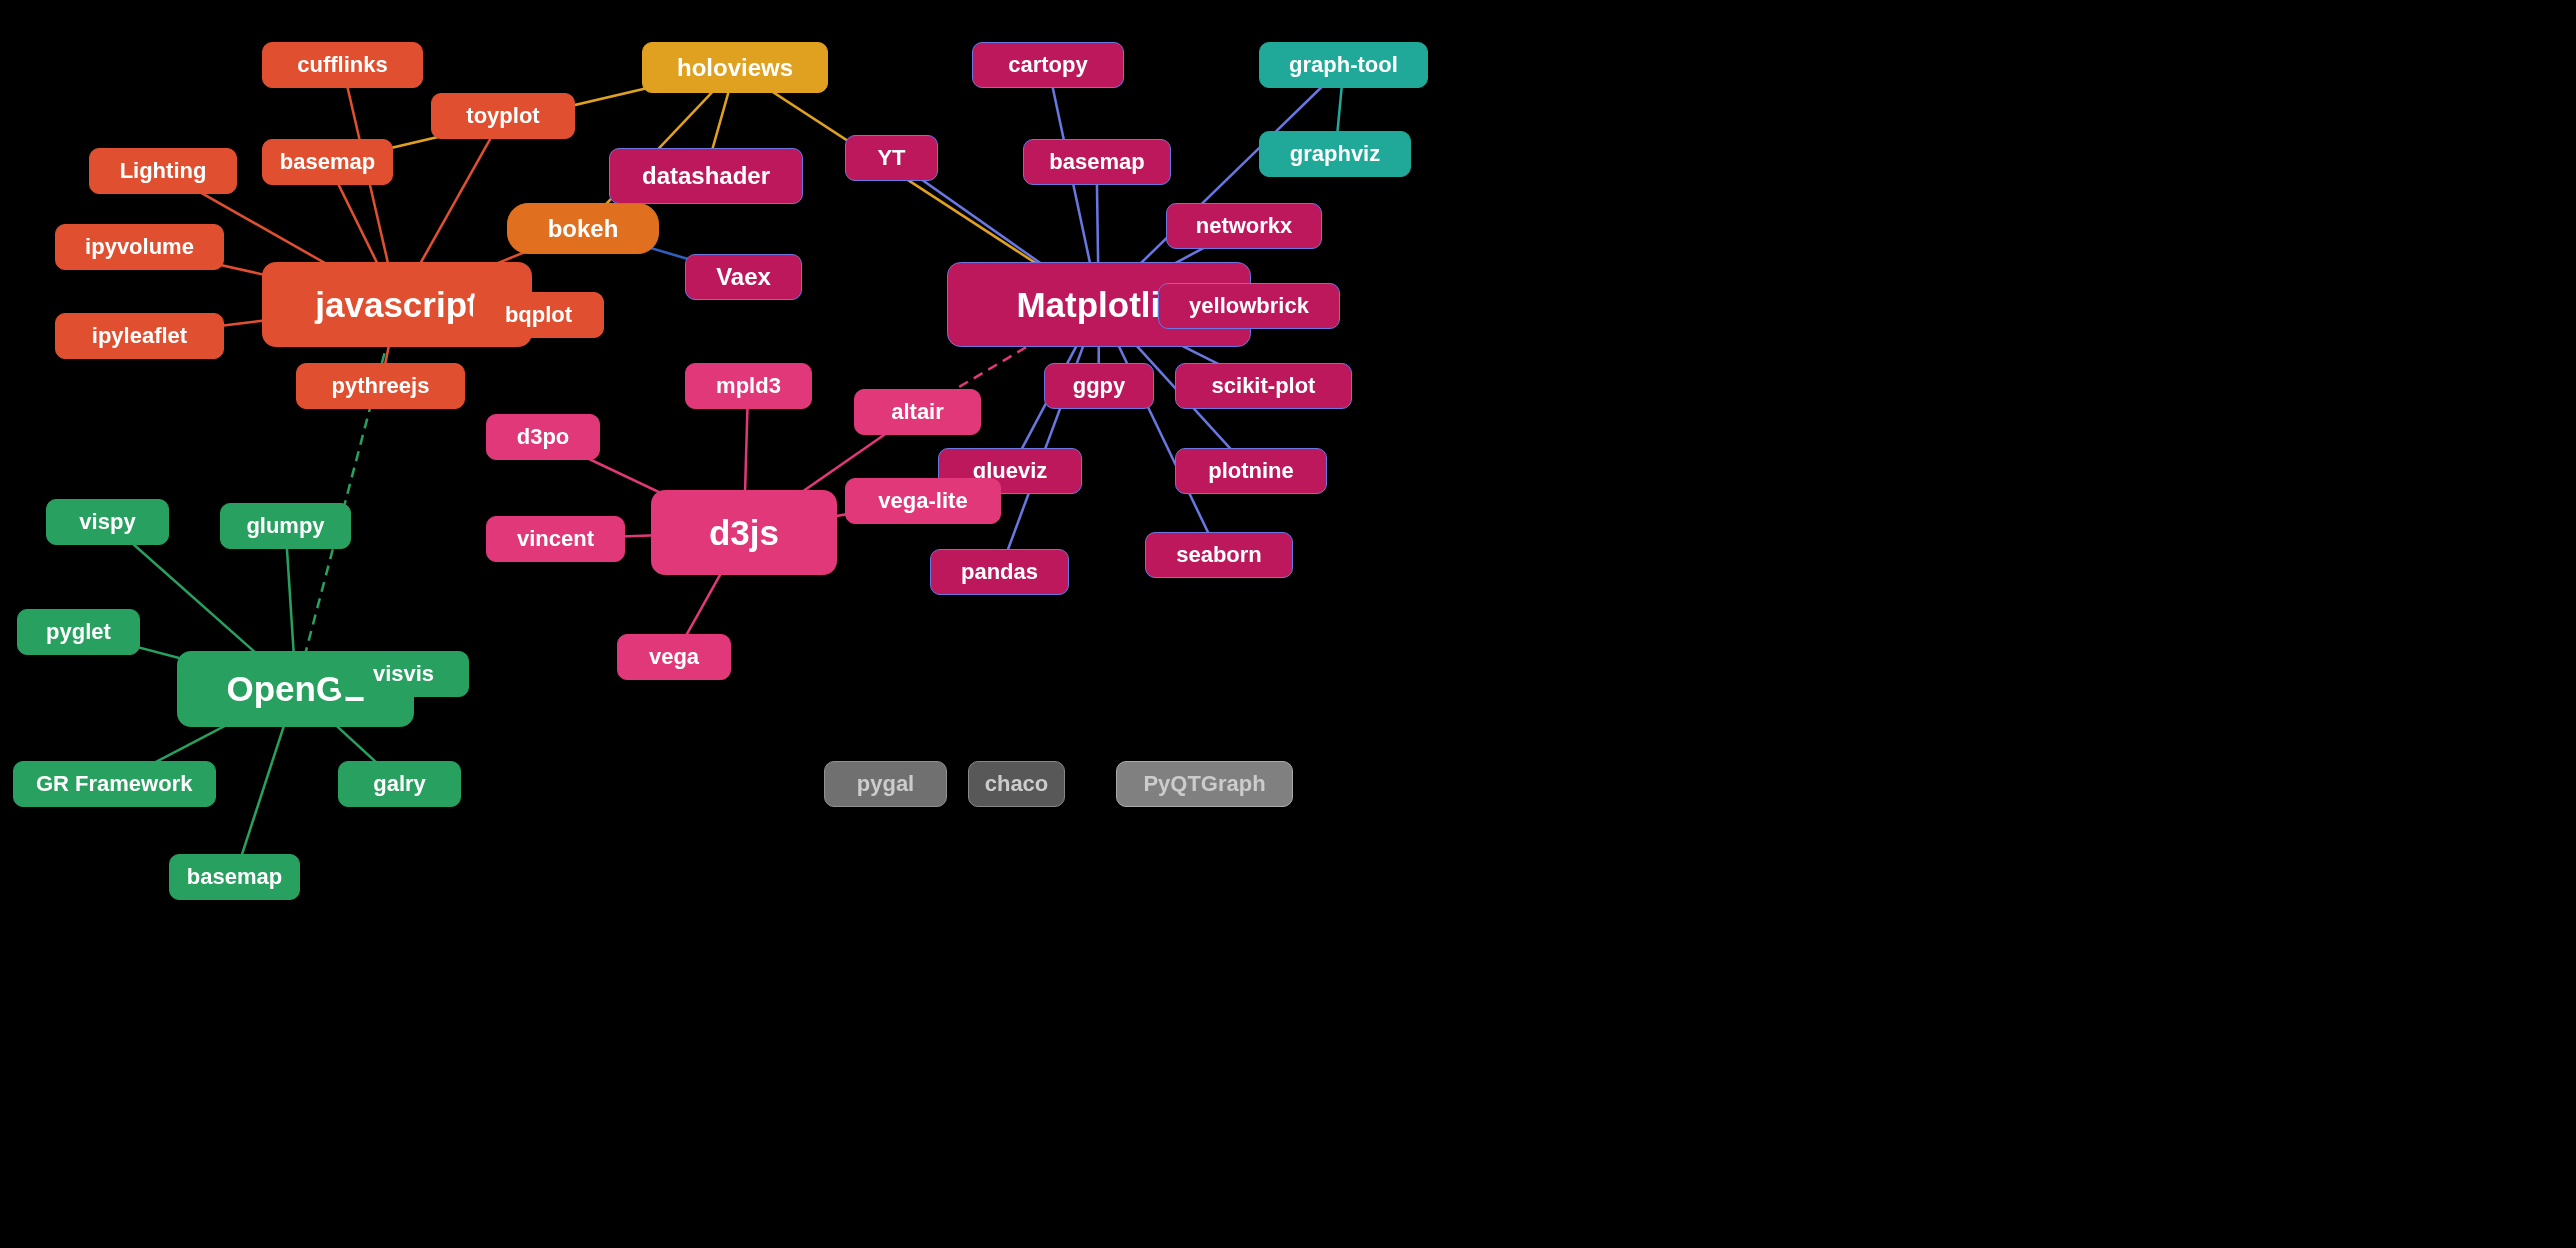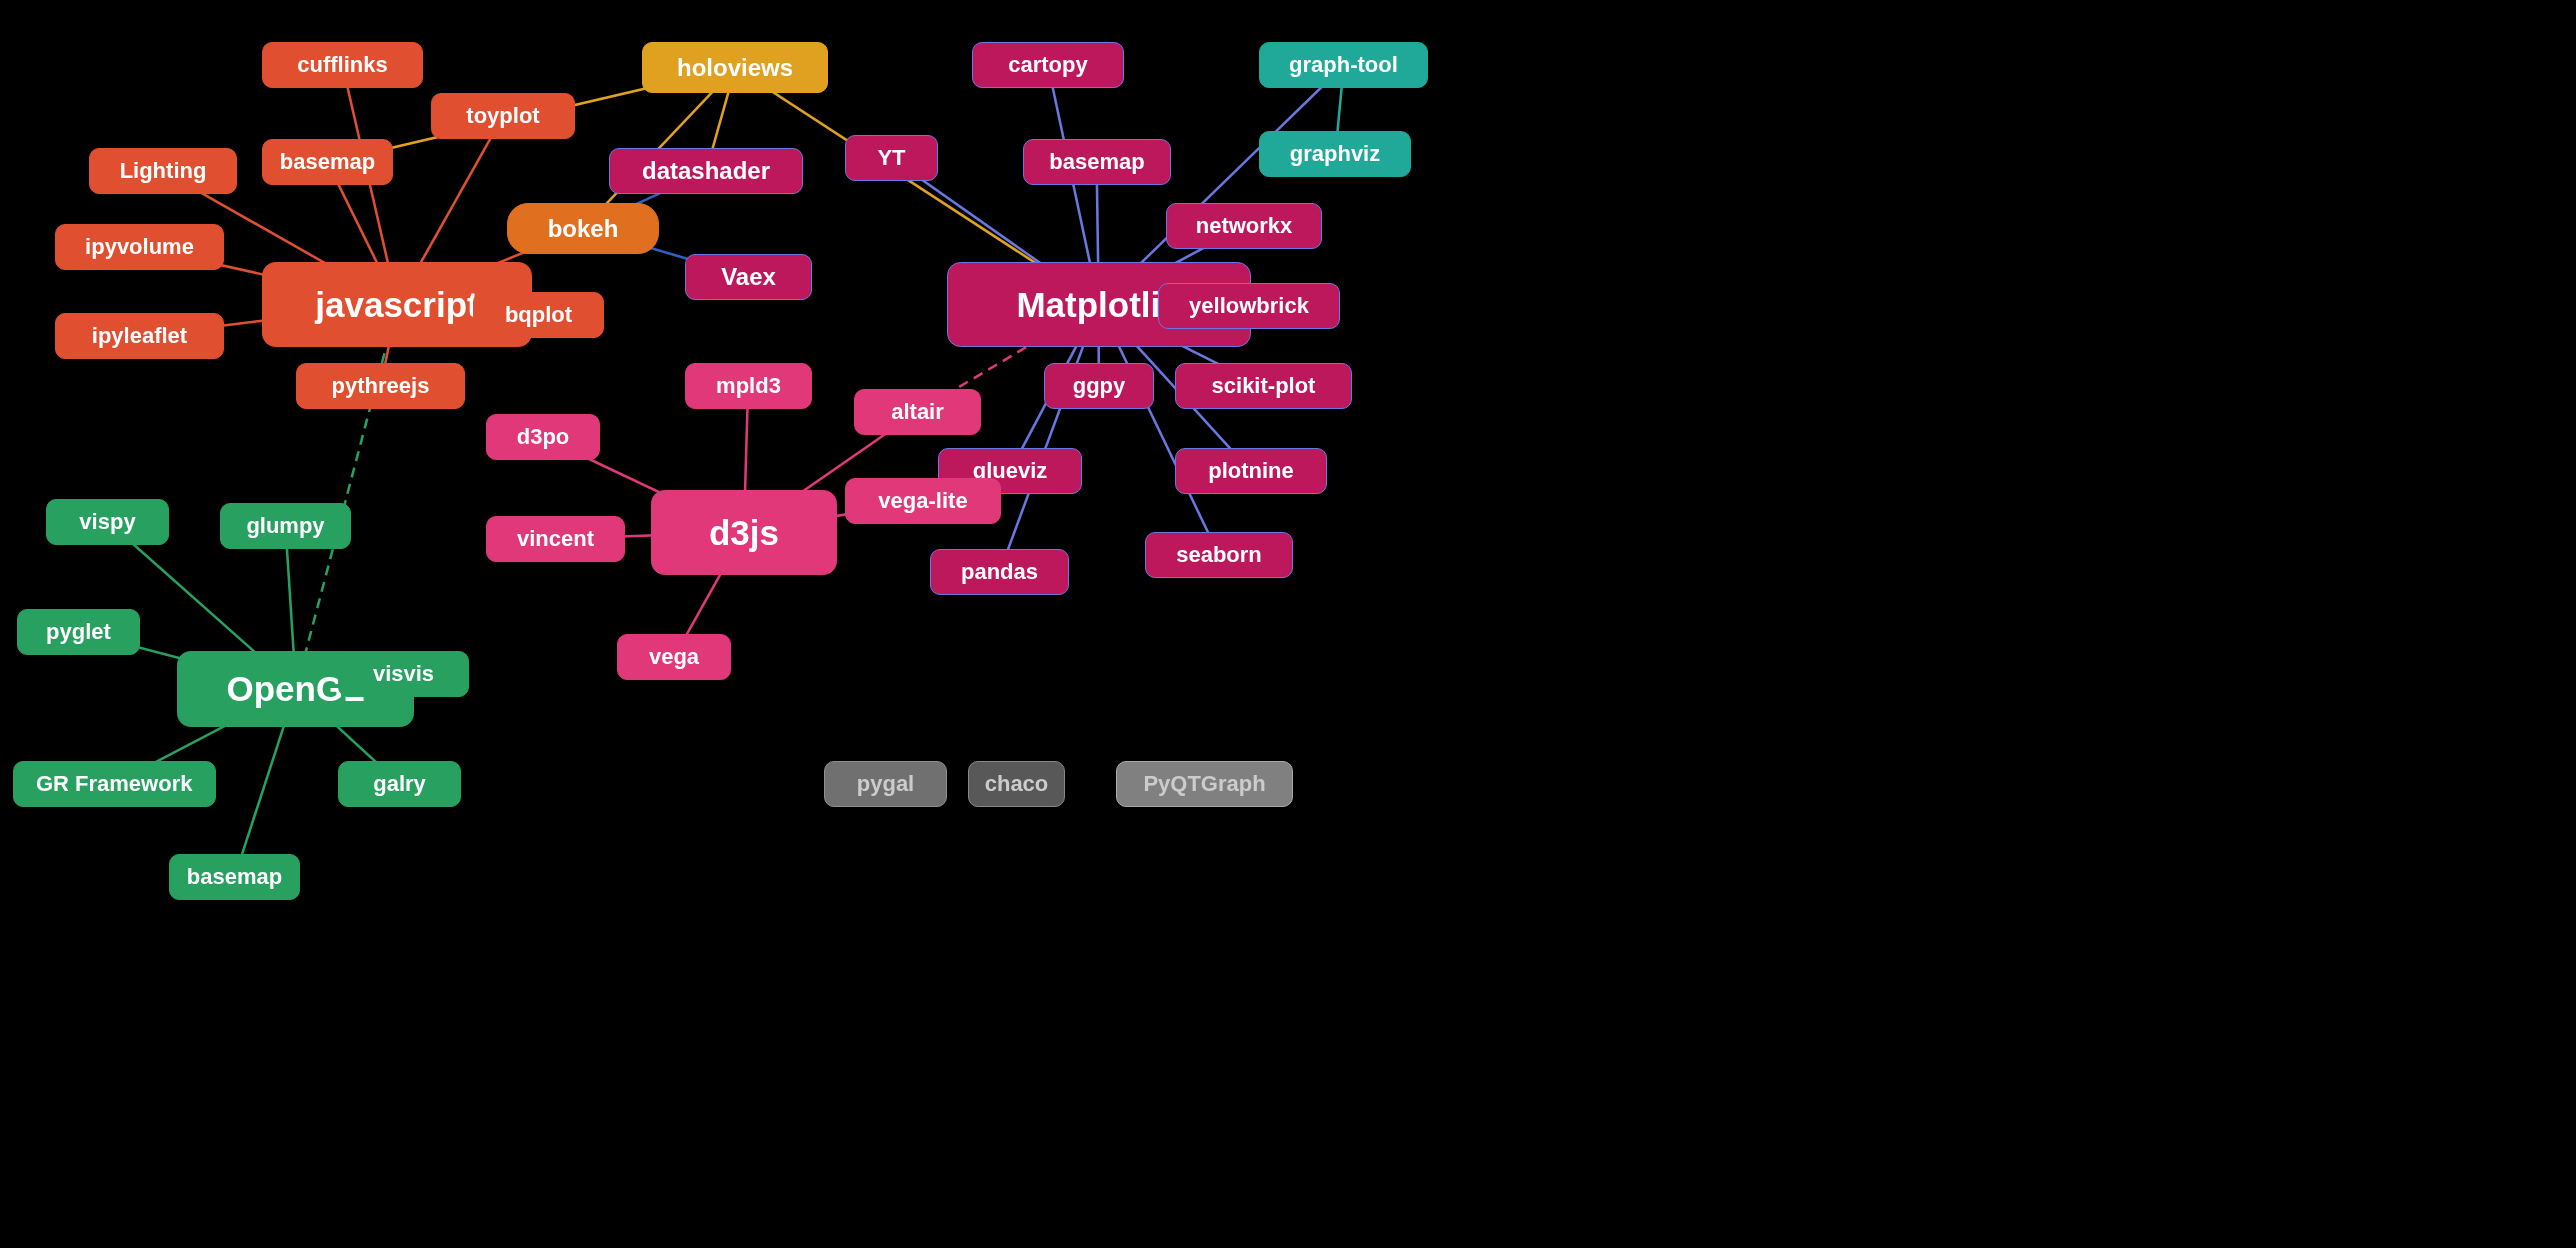--- a/index.html
+++ b/index.html
@@ -106,22 +106,22 @@
     <line x1="1300" y1="360" x2="1590" y2="77.5" stroke="#6878e0" stroke-width="3"></line>
   </svg>
 
 <div id="nodes-container" style="position:absolute;top:0;left:0;width:2576px;height:1248px;">
     <div class="node red node-lg" style="left: 262px; top: 262px; width: 270px; height: 85px;">javascript</div>
     <div class="node blue node-lg" style="left: 947px; top: 262px; width: 304px; height: 85px;">Matplotlib</div>
     <div class="node green node-lg" style="left: 177px; top: 651px; width: 237px; height: 76px;">OpenGL</div>
     <div class="node pink node-lg" style="left: 651px; top: 490px; width: 186px; height: 85px;">d3js</div>
     <div class="node yellow node-md" style="left: 642px; top: 42px; width: 186px; height: 51px;">holoviews</div>
     <div class="node orange node-md" style="left: 507px; top: 203px; width: 152px; height: 51px;">bokeh</div>
-    <div class="node blue node-md" style="left: 609px; top: 148px; width: 194px; height: 46px;">datashader</div>
-    <div class="node blue node-md" style="left: 685px; top: 254px; width: 127px; height: 46px;">Vaex</div>
+    <div class="node blue node-md" style="left: 609px; top: 148px; width: 194px; height: 56px;">datashader</div>
+    <div class="node blue node-md" style="left: 685px; top: 254px; width: 117px; height: 46px;">Vaex</div>
     <div class="node red node-sm" style="left: 262px; top: 42px; width: 161px; height: 46px;">cufflinks</div>
     <div class="node red node-sm" style="left: 431px; top: 93px; width: 144px; height: 46px;">toyplot</div>
     <div class="node red node-sm" style="left: 262px; top: 139px; width: 131px; height: 46px;">basemap</div>
     <div class="node red node-sm" style="left: 89px; top: 148px; width: 148px; height: 46px;">Lighting</div>
     <div class="node red node-sm" style="left: 55px; top: 224px; width: 169px; height: 46px;">ipyvolume</div>
     <div class="node red node-sm" style="left: 55px; top: 313px; width: 169px; height: 46px;">ipyleaflet</div>
     <div class="node red node-sm" style="left: 473px; top: 292px; width: 131px; height: 46px;">bqplot</div>
     <div class="node red node-sm" style="left: 296px; top: 363px; width: 169px; height: 46px;">pythreejs</div>
     <div class="node blue node-sm" style="left: 972px; top: 42px; width: 152px; height: 46px;">cartopy</div>
     <div class="node blue node-sm" style="left: 845px; top: 135px; width: 93px; height: 46px;">YT</div>

